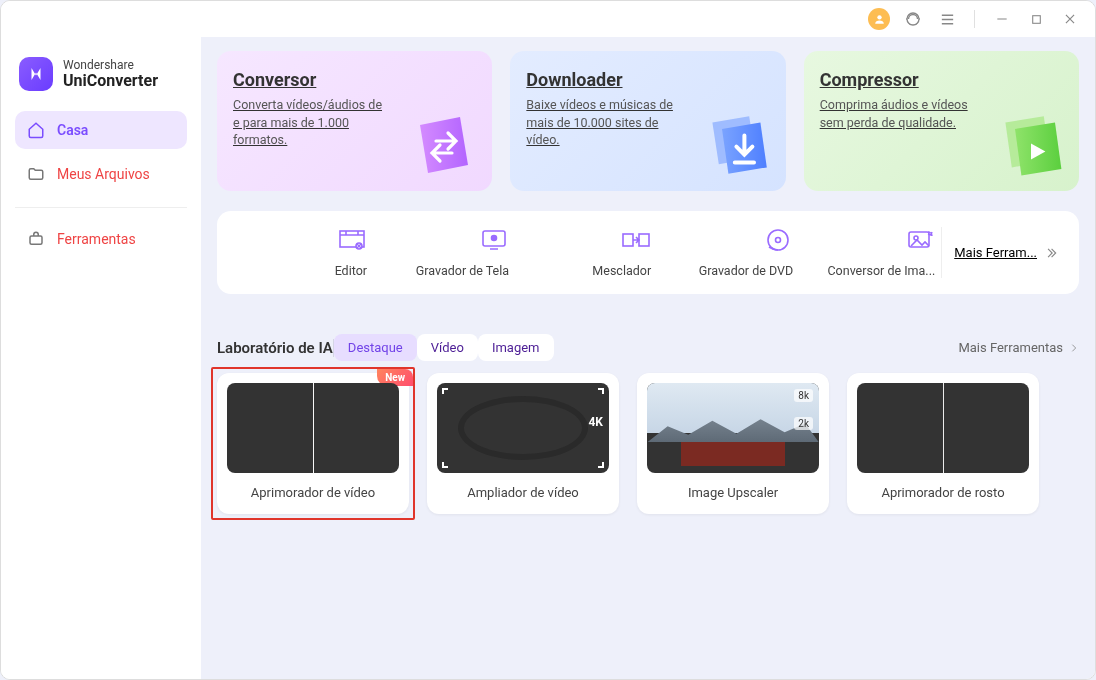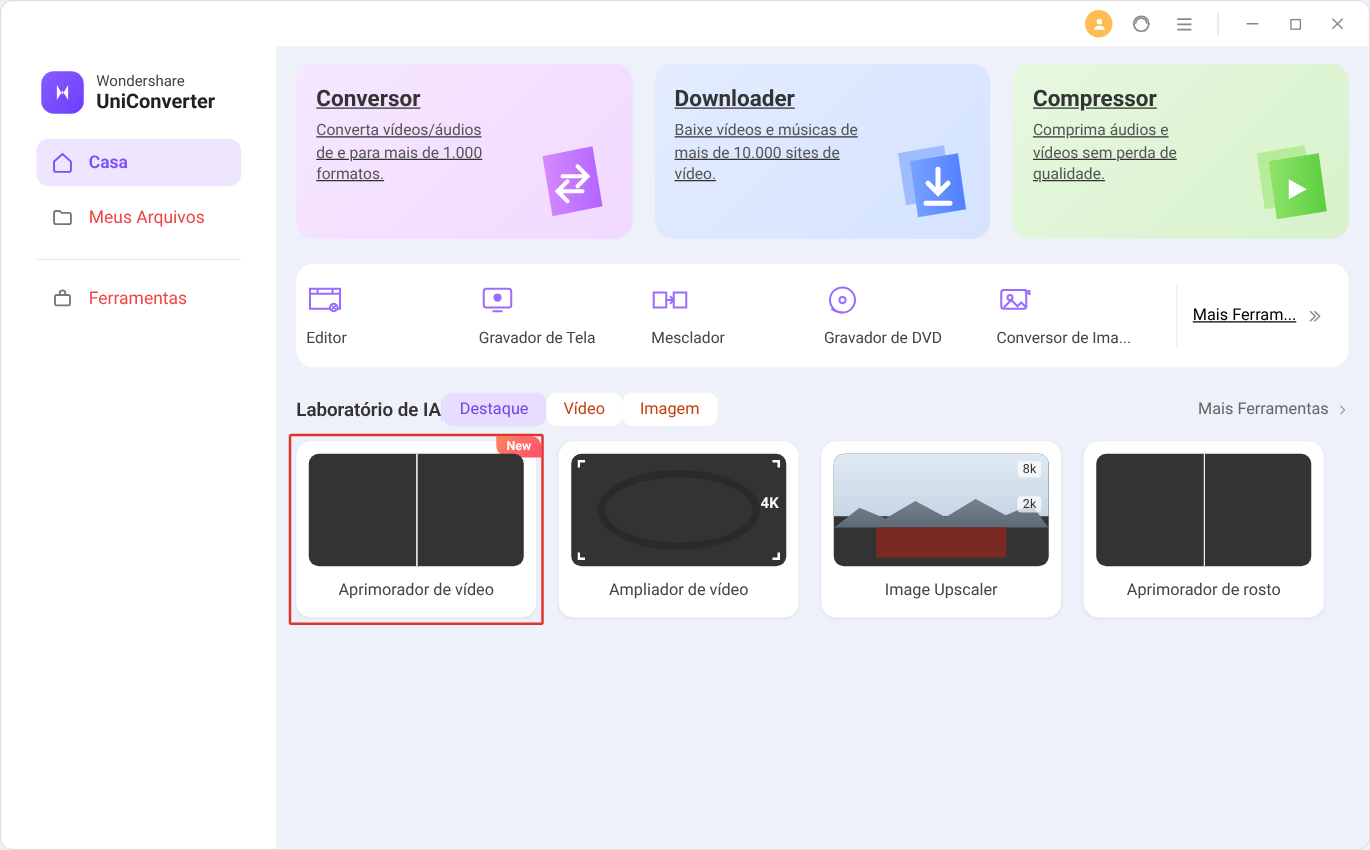--- a/index.html
+++ b/index.html
@@ -37,23 +37,23 @@
   color: #999;
   cursor: pointer;
 }
 .titlebar .user-badge {
   width: 22px; height: 22px; border-radius: 50%; background: #fdbd52;
   display:flex; align-items:center; justify-content:center; color:#fff;
 }
 .titlebar .sep { width:1px; height: 18px; background:#e0e0e0; margin:0 4px;}
 .body { display:flex; flex:1; min-height:0;}
 .sidebar {
-  width: 220px;
+  width: 200px;
   background:#fff;
-  padding: 10px 28px;
+  padding: 10px 14px;
   display:flex; flex-direction:column;
 }
 .logo {
   display:flex; align-items:center; gap:10px;
   padding: 10px 4px 20px 4px;
 }
 .logo-mark {
   width:34px; height:34px; border-radius:10px;
   background:linear-gradient(135deg,#8a5cff,#6a3cff);
   display:flex; align-items:center; justify-content:center;
@@ -97,40 +97,40 @@
 .tools-bar {
   margin-top:20px;
   background:#fff;
   border-radius:14px;
   padding:16px 8px;
   display:flex;
   align-items:center;
 }
 .tool {
   flex:1;
-  display:flex; flex-direction:column; align-items:flex-start;
+  display:flex; flex-direction:column; align-items:flex-end;
   gap:10px;
   cursor:pointer;
 }
 .tool .ico { width:30px; height:26px; color:#9a6bff; display:flex; align-items:center; justify-content:center;}
 .tool span { font-size:12.5px; color:#444;}
 .more-tools-btn {
   display:flex; align-items:center; gap:6px;
   padding:18px 12px; color:#000000; font-size:13px; cursor:pointer;
   border-left:1px solid #eee;
   margin-left:6px;
   text-decoration:underline;
 }
 .lab-row {
-  display:flex; align-items:center; gap:0; margin-top:20px; margin-bottom:12px;
+  display:flex; align-items:center; gap:0; margin-top:40px; margin-bottom:12px;
 }
 .lab-title { font-size:15px; font-weight:600; color:#333;}
 .lab-sep { width:1px; height:18px; background:#d5d5e6;}
 .chip {
-  padding:6px 14px; border-radius:8px; font-size:13px; cursor:pointer; background:#fff; color:#c2410c;
+  padding:6px 14px; border-radius:8px; font-size:13px; cursor:pointer; background:#fff; color:#4c1d95;
 }
 .chip.active { background:#e7ddff; color:#7243e8;}
 .lab-more { margin-left:auto; display:flex; align-items:center; gap:6px; cursor:pointer; color:#666; font-size:13px;}
 .ai-row { display:flex; gap:18px;}
 .ai-card {
   width:192px; background:#fff; border-radius:12px; padding:10px 10px 14px;
   box-shadow:0 1px 3px rgba(0,0,0,.06);
   cursor:pointer;
   display:flex; flex-direction:column; align-items:center;
   position:relative;

